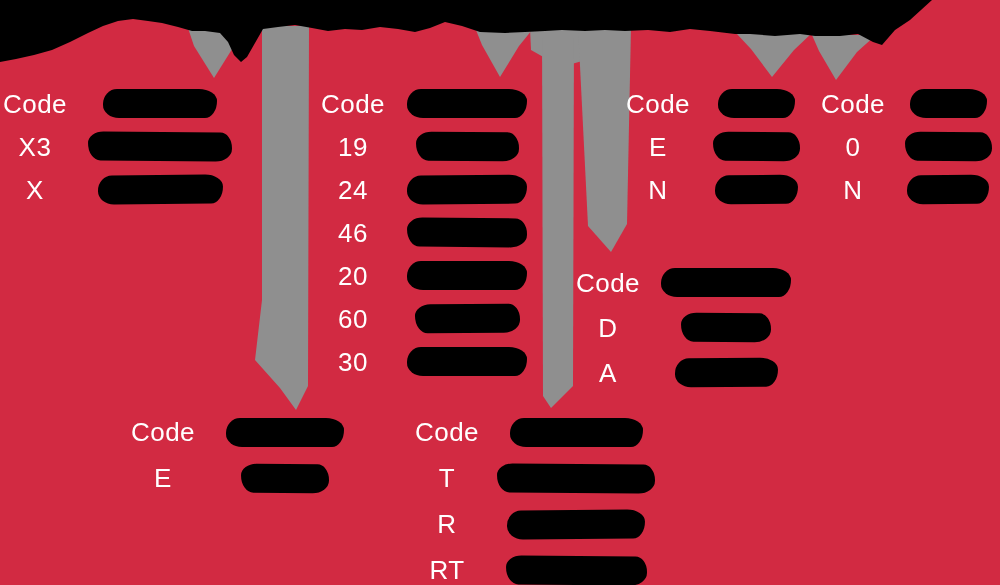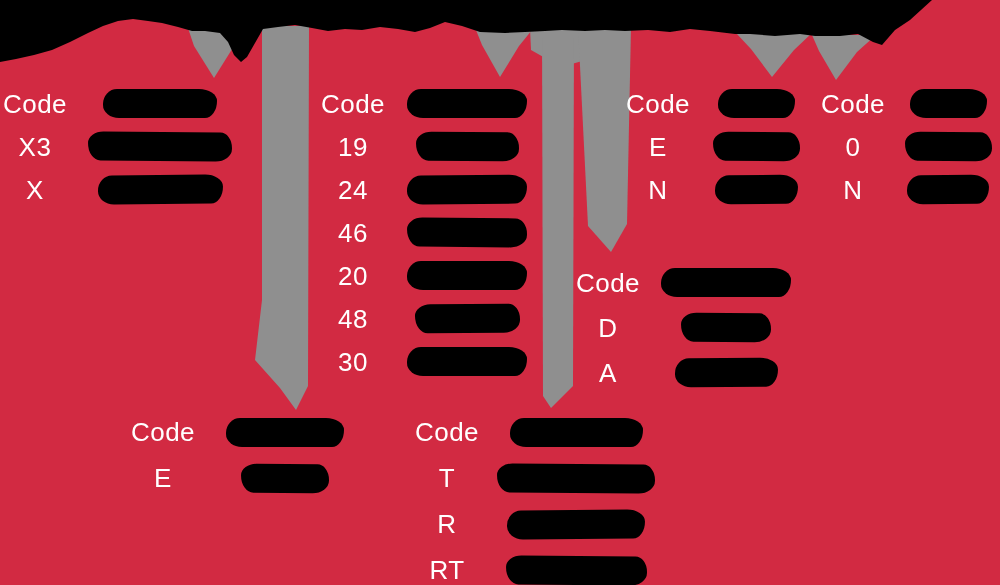--- a/index.html
+++ b/index.html
@@ -103,21 +103,21 @@
           <span class="blob" style="width: 123px;"></span>
         </span>
       </div>
       <div class="row">
         <span class="code">20</span>
         <span class="blobcol">
           <span class="blob" style="width: 127px;"></span>
         </span>
       </div>
       <div class="row">
-        <span class="code">48</span>
+        <span class="code">60</span>
         <span class="blobcol">
           <span class="blob" style="width: 105px;"></span>
         </span>
       </div>
       <div class="row">
         <span class="code">30</span>
         <span class="blobcol">
           <span class="blob" style="width: 121px;"></span>
         </span>
       </div>

